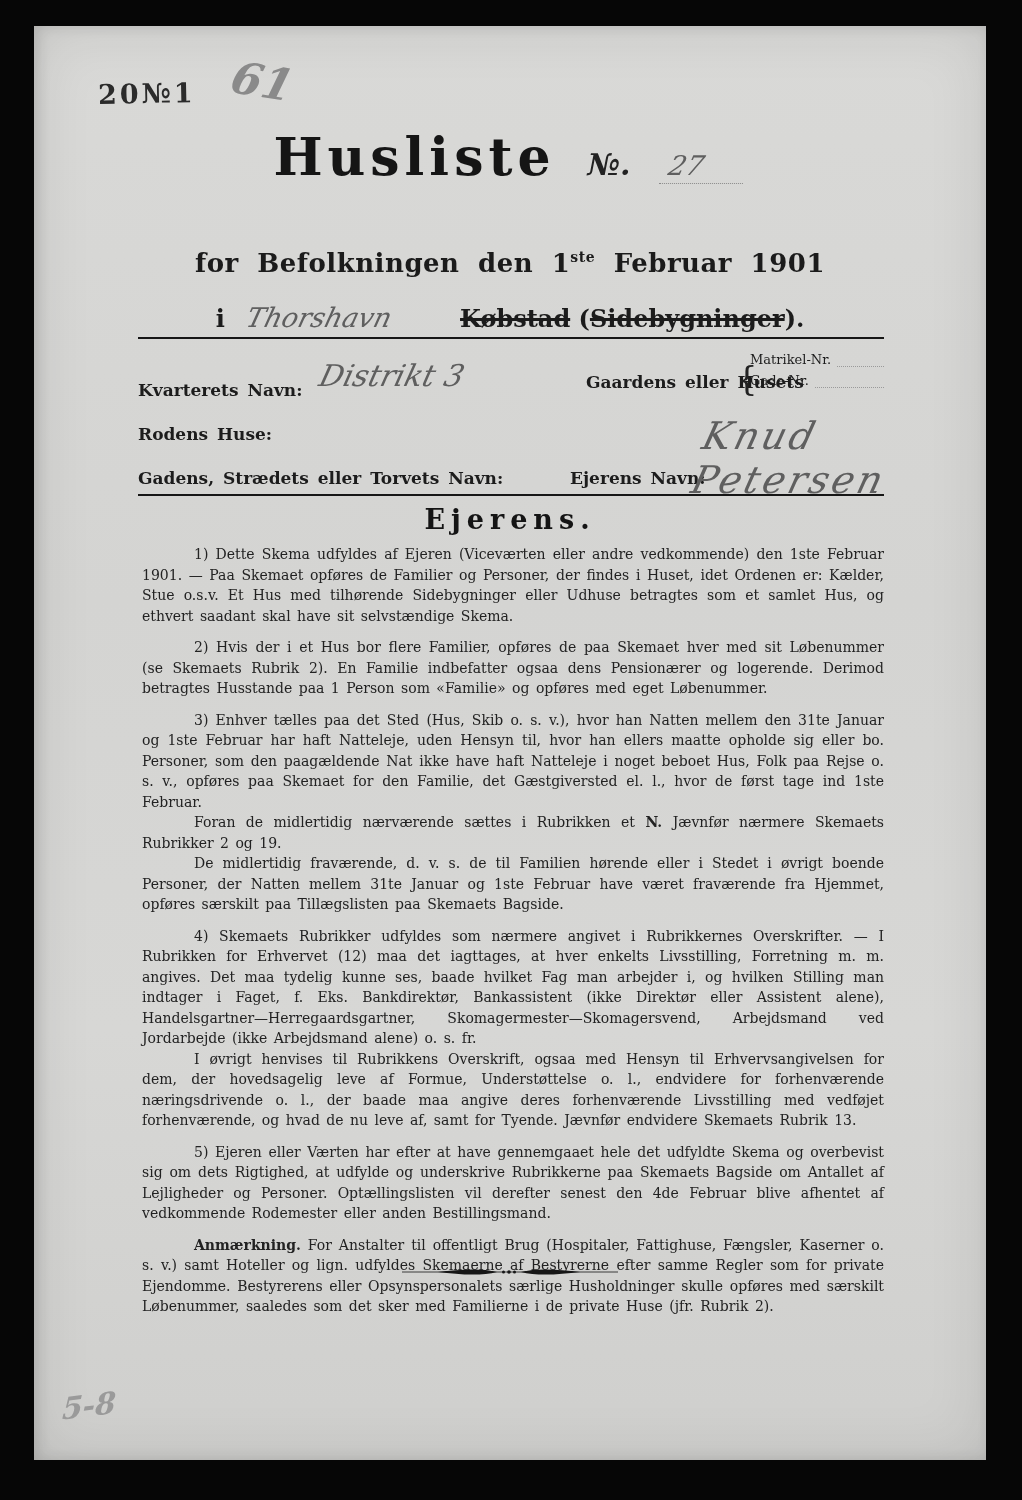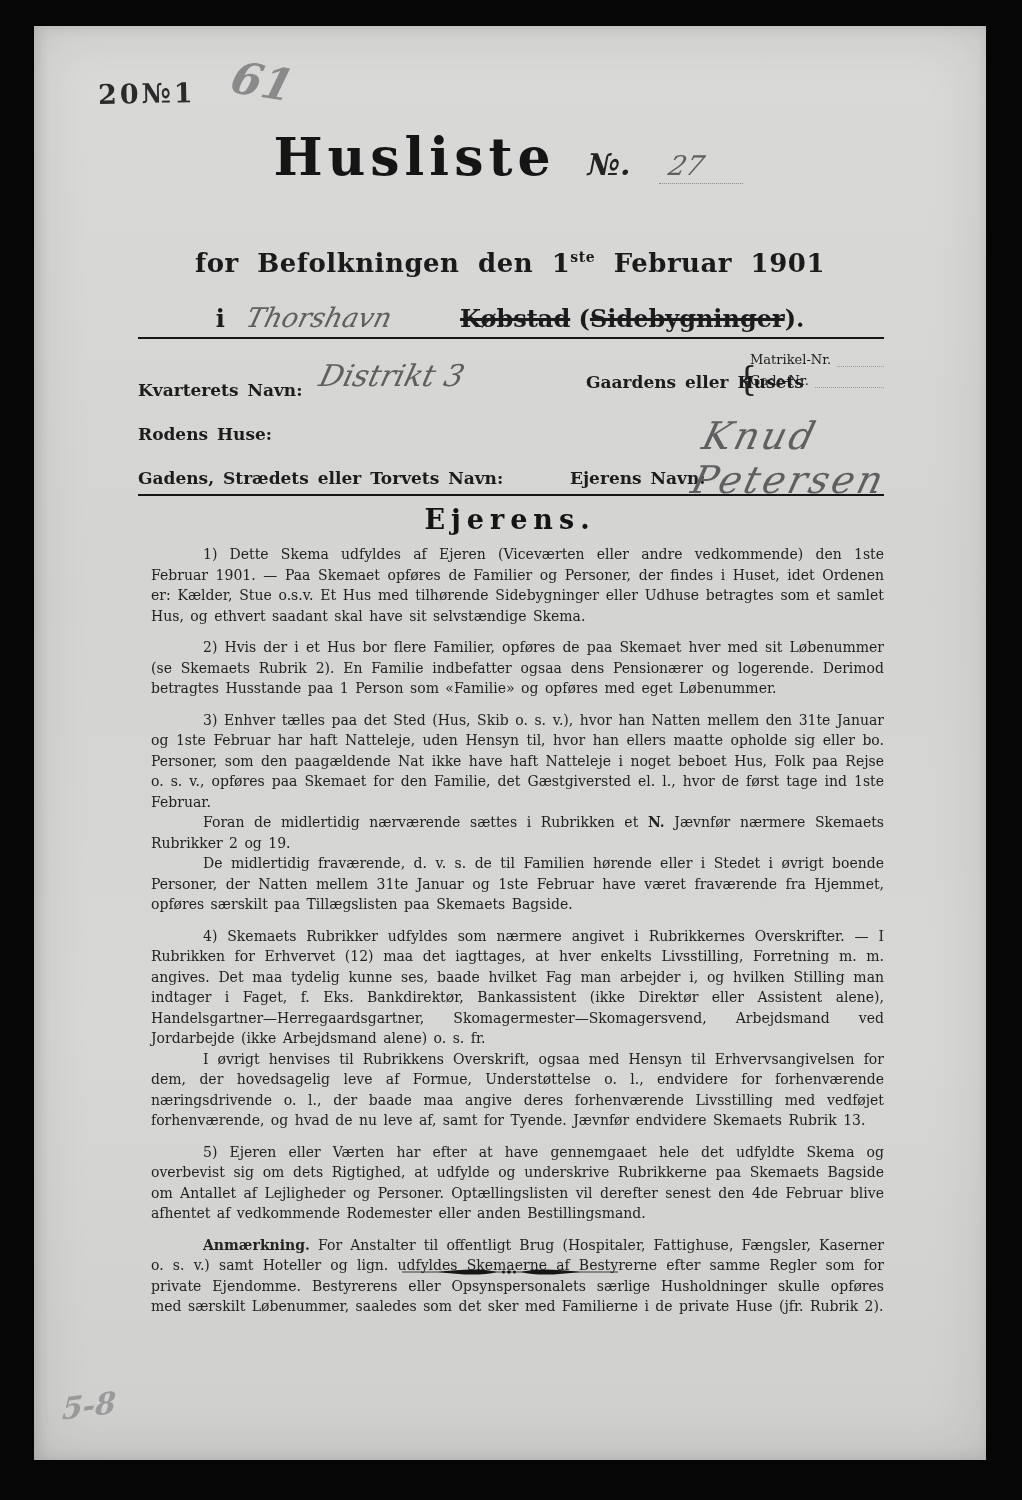--- a/index.html
+++ b/index.html
@@ -83,21 +83,21 @@
   
   .regler-h{
     position:absolute;left:0;top:478px;width:100%;text-align:center;
     font-size:27px;font-weight:bold;letter-spacing:6px;color:#141414;
   }
   .rules-body{
     position:absolute;left:104px;top:518px;width:746px;
     font-size:14px;line-height:20.5px;text-align:justify;color:#222;
     word-spacing:2px;
   }
-  .rules-body p{margin:0 0 11px 13px;text-indent:52px;}
+  .rules-body p{margin:0 0 11px 4px;text-indent:52px;}
   .rules-body p.cont{margin-bottom:0;}
   .rules-body p.cont2{margin-bottom:11px;}
   b.inl{font-weight:bold;}
   
   .ornament{position:absolute;left:0;top:1238px;width:100%;text-align:center;}
   .ornament svg{display:inline-block;}
 </style>
 </head>
 <body>
 

